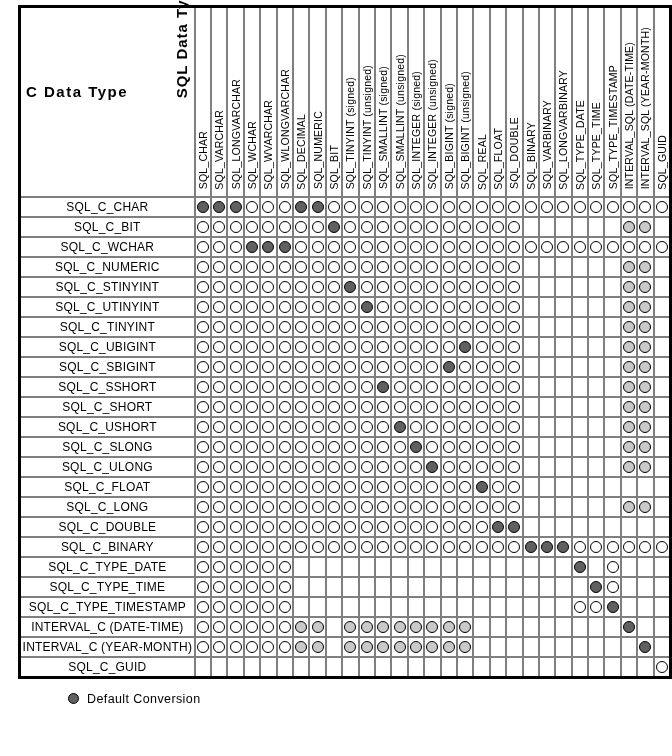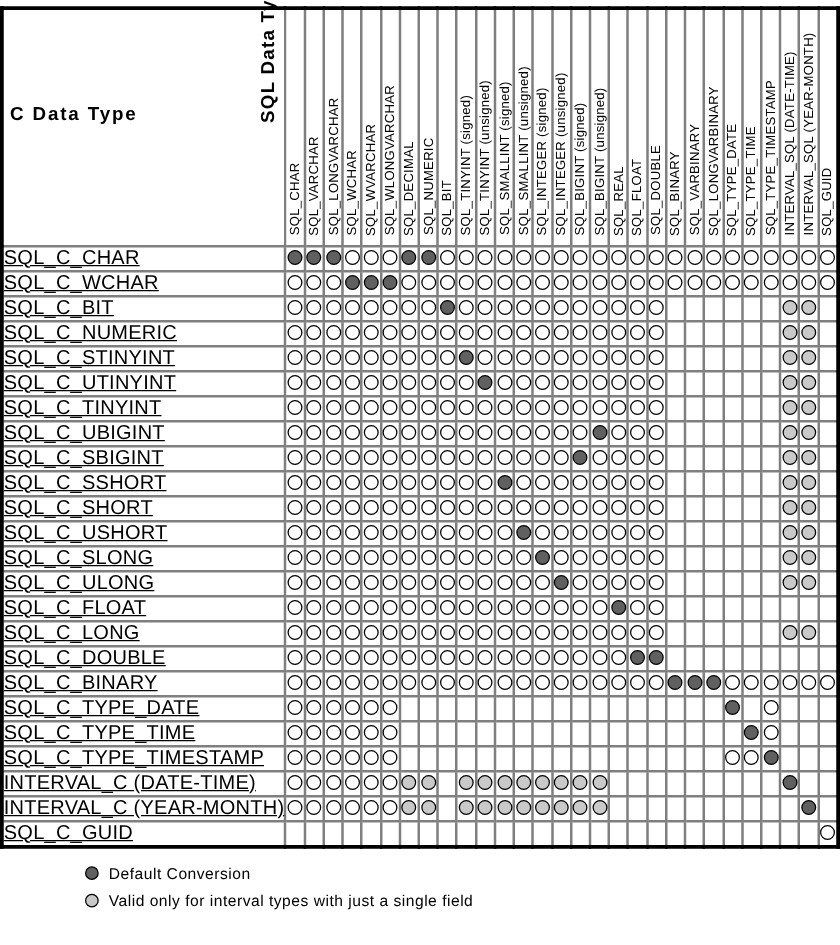--- a/index.html
+++ b/index.html
@@ -17,23 +17,22 @@
     height: 756px;
     background: #ffffff;
     font-family: "Liberation Sans", "DejaVu Sans", sans-serif;
     color: var(--ink);
   }
   .page { position: relative; width: 672px; height: 756px; overflow: hidden; }
 
   table.matrix {
     border-collapse: collapse;
     table-layout: fixed;
-    margin: 5px 0 0 0;
+    margin: 5px 0 0 18px;
     border: 3px solid var(--frame);
-    text-decoration: underline;
   }
   table.matrix th, table.matrix td {
     border: 2px solid var(--grid-line);
     padding: 0;
     background: #ffffff;
   }
   tr.header-row { height: 190px; }
   th.corner { width: 176px; position: relative; }
   .corner-inner { position: relative; width: 100%; height: 100%; }
   .c-axis-label {
@@ -66,25 +65,26 @@
     font-weight: normal;
   }
   th.colhead .col-text {
     font-size: 10.5px;
     letter-spacing: 0.2px;
     margin-bottom: 2px;
   }
   thead th { border-bottom: 4px solid var(--grid-line); }
   tbody tr { height: 20px; }
   td.rowlabel {
-    font-size: 16px;
+    font-size: 12px;
     letter-spacing: 0.2px;
     padding-left: 4px;
     white-space: nowrap;
     border-right: 4px solid var(--grid-line);
+    text-align: center;
   }
   th.corner { border-right: 4px solid var(--grid-line); }
   td.cell { text-align: center; vertical-align: middle; }
   .marker {
     display: inline-block;
     width: 12px; height: 12px;
     border: 1px solid #000;
     border-radius: 50%;
     vertical-align: middle;
   }
@@ -177,20 +177,52 @@
           <td class="cell"><span class="marker m-s"></span></td>
           <td class="cell"><span class="marker m-s"></span></td>
           <td class="cell"><span class="marker m-s"></span></td>
           <td class="cell"><span class="marker m-s"></span></td>
           <td class="cell"><span class="marker m-s"></span></td>
           <td class="cell"><span class="marker m-s"></span></td>
           <td class="cell"><span class="marker m-s"></span></td>
           <td class="cell"><span class="marker m-s"></span></td>
         </tr>
         <tr>
+          <td class="rowlabel">SQL_C_BIT</td>
+          <td class="cell"><span class="marker m-s"></span></td>
+          <td class="cell"><span class="marker m-s"></span></td>
+          <td class="cell"><span class="marker m-s"></span></td>
+          <td class="cell"><span class="marker m-s"></span></td>
+          <td class="cell"><span class="marker m-s"></span></td>
+          <td class="cell"><span class="marker m-s"></span></td>
+          <td class="cell"><span class="marker m-s"></span></td>
+          <td class="cell"><span class="marker m-s"></span></td>
+          <td class="cell"><span class="marker m-d"></span></td>
+          <td class="cell"><span class="marker m-s"></span></td>
+          <td class="cell"><span class="marker m-s"></span></td>
+          <td class="cell"><span class="marker m-s"></span></td>
+          <td class="cell"><span class="marker m-s"></span></td>
+          <td class="cell"><span class="marker m-s"></span></td>
+          <td class="cell"><span class="marker m-s"></span></td>
+          <td class="cell"><span class="marker m-s"></span></td>
+          <td class="cell"><span class="marker m-s"></span></td>
+          <td class="cell"><span class="marker m-s"></span></td>
+          <td class="cell"><span class="marker m-s"></span></td>
+          <td class="cell"><span class="marker m-s"></span></td>
+          <td class="cell"></td>
+          <td class="cell"></td>
+          <td class="cell"></td>
+          <td class="cell"></td>
+          <td class="cell"></td>
+          <td class="cell"></td>
+          <td class="cell"><span class="marker m-i"></span></td>
+          <td class="cell"><span class="marker m-i"></span></td>
+          <td class="cell"></td>
+        </tr>
+        <tr>
           <td class="rowlabel">SQL_C_WCHAR</td>
           <td class="cell"><span class="marker m-s"></span></td>
           <td class="cell"><span class="marker m-s"></span></td>
           <td class="cell"><span class="marker m-s"></span></td>
           <td class="cell"><span class="marker m-d"></span></td>
           <td class="cell"><span class="marker m-d"></span></td>
           <td class="cell"><span class="marker m-d"></span></td>
           <td class="cell"><span class="marker m-s"></span></td>
           <td class="cell"><span class="marker m-s"></span></td>
           <td class="cell"><span class="marker m-s"></span></td>
@@ -207,52 +239,20 @@
           <td class="cell"><span class="marker m-s"></span></td>
           <td class="cell"><span class="marker m-s"></span></td>
           <td class="cell"><span class="marker m-s"></span></td>
           <td class="cell"><span class="marker m-s"></span></td>
           <td class="cell"><span class="marker m-s"></span></td>
           <td class="cell"><span class="marker m-s"></span></td>
           <td class="cell"><span class="marker m-s"></span></td>
           <td class="cell"><span class="marker m-s"></span></td>
           <td class="cell"><span class="marker m-s"></span></td>
           <td class="cell"><span class="marker m-s"></span></td>
-        </tr>
-        <tr>
-          <td class="rowlabel">SQL_C_BIT</td>
-          <td class="cell"><span class="marker m-s"></span></td>
-          <td class="cell"><span class="marker m-s"></span></td>
-          <td class="cell"><span class="marker m-s"></span></td>
-          <td class="cell"><span class="marker m-s"></span></td>
-          <td class="cell"><span class="marker m-s"></span></td>
-          <td class="cell"><span class="marker m-s"></span></td>
-          <td class="cell"><span class="marker m-s"></span></td>
-          <td class="cell"><span class="marker m-s"></span></td>
-          <td class="cell"><span class="marker m-d"></span></td>
-          <td class="cell"><span class="marker m-s"></span></td>
-          <td class="cell"><span class="marker m-s"></span></td>
-          <td class="cell"><span class="marker m-s"></span></td>
-          <td class="cell"><span class="marker m-s"></span></td>
-          <td class="cell"><span class="marker m-s"></span></td>
-          <td class="cell"><span class="marker m-s"></span></td>
-          <td class="cell"><span class="marker m-s"></span></td>
-          <td class="cell"><span class="marker m-s"></span></td>
-          <td class="cell"><span class="marker m-s"></span></td>
-          <td class="cell"><span class="marker m-s"></span></td>
-          <td class="cell"><span class="marker m-s"></span></td>
-          <td class="cell"></td>
-          <td class="cell"></td>
-          <td class="cell"></td>
-          <td class="cell"></td>
-          <td class="cell"></td>
-          <td class="cell"></td>
-          <td class="cell"><span class="marker m-i"></span></td>
-          <td class="cell"><span class="marker m-i"></span></td>
-          <td class="cell"></td>
         </tr>
         <tr>
           <td class="rowlabel">SQL_C_NUMERIC</td>
           <td class="cell"><span class="marker m-s"></span></td>
           <td class="cell"><span class="marker m-s"></span></td>
           <td class="cell"><span class="marker m-s"></span></td>
           <td class="cell"><span class="marker m-s"></span></td>
           <td class="cell"><span class="marker m-s"></span></td>
           <td class="cell"><span class="marker m-s"></span></td>
           <td class="cell"><span class="marker m-s"></span></td>
@@ -921,18 +921,14 @@
         </tr>
       </tbody>
   </table>
 
   <div class="legend">
 
   <div class="legend-row">
         <span class="marker m-d"></span>
         <span>Default Conversion</span>
       </div>
-      <div class="legend-row">
-        <span class="marker m-i"></span>
-        <span>Valid only for interval types with just a single field</span>
-      </div>
     </div>
 </div>
 
 </body></html>

